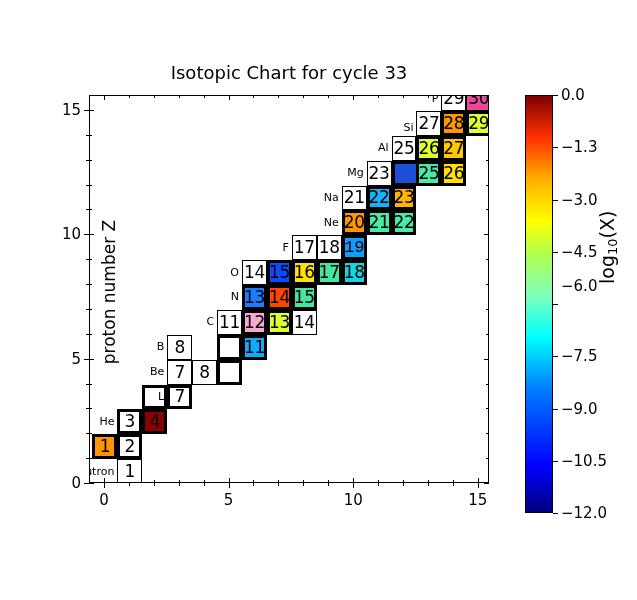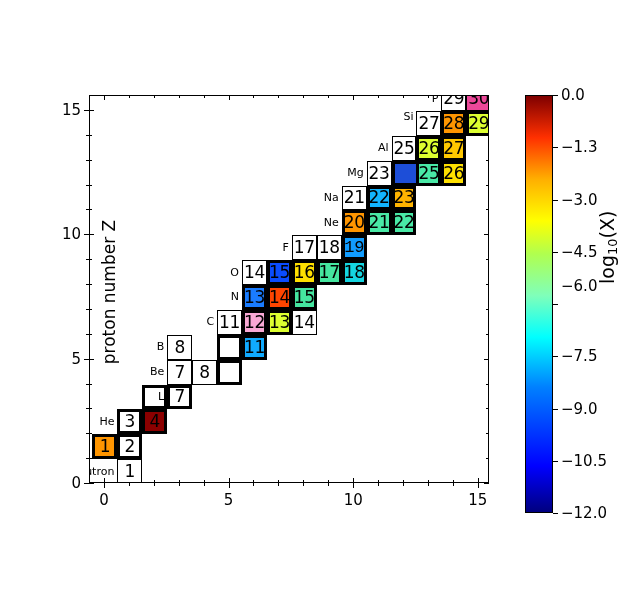--- a/index.html
+++ b/index.html
@@ -97,20 +97,21 @@
     text-align:center;font-size:19px;color:#000;
     transform:rotate(-90deg);transform-origin:center center;
   }
   .sub{font-size:0.68em;vertical-align:-0.28em;}
 </style>
 </head>
 <body>
 
 <div id="figure">
 
+  <div id="title">Isotopic Chart for cycle 33</div>
 
   <div id="plot-frame">
     <div id="cell-layer">
         <div class="cell thin" style="left: 27.4143px; top: 363.128px; width: 24.9221px; height: 24.8718px; background: rgb(255, 255, 255);">1</div>
         <div class="cell thick" style="left: 2.49221px; top: 338.256px; width: 24.9221px; height: 24.8718px; background: rgb(255, 149, 0);">1</div>
         <div class="cell thick" style="left: 27.4143px; top: 338.256px; width: 24.9221px; height: 24.8718px; background: rgb(255, 255, 255);">2</div>
         <div class="cell thick" style="left: 27.4143px; top: 313.385px; width: 24.9221px; height: 24.8718px; background: rgb(255, 255, 255);">3</div>
         <div class="cell thick" style="left: 52.3364px; top: 313.385px; width: 24.9221px; height: 24.8718px; background: rgb(139, 0, 0);">4</div>
         <div class="cell thick blank" style="left: 52.3364px; top: 288.513px; width: 24.9221px; height: 24.8718px; background: rgb(255, 255, 255);"></div>
         <div class="cell thick" style="left: 77.2586px; top: 288.513px; width: 24.9221px; height: 24.8718px; background: rgb(255, 255, 255);">7</div>
@@ -160,21 +161,21 @@
         <div class="elabel" style="left: 4.25857px; width: 70px; top: 270.077px;">Be</div>
         <div class="elabel" style="left: 4.25857px; width: 70px; top: 245.205px;">B</div>
         <div class="elabel" style="left: 54.1028px; width: 70px; top: 220.333px;">C</div>
         <div class="elabel" style="left: 79.0249px; width: 70px; top: 195.462px;">N</div>
         <div class="elabel" style="left: 79.0249px; width: 70px; top: 170.59px;">O</div>
         <div class="elabel" style="left: 128.869px; width: 70px; top: 145.718px;">F</div>
         <div class="elabel" style="left: 178.713px; width: 70px; top: 120.846px;">Ne</div>
         <div class="elabel" style="left: 178.713px; width: 70px; top: 95.9744px;">Na</div>
         <div class="elabel" style="left: 203.636px; width: 70px; top: 71.1026px;">Mg</div>
         <div class="elabel" style="left: 228.558px; width: 70px; top: 46.2308px;">Al</div>
-        <div class="elabel" style="left: 253.48px; width: 70px; top: 15px;">Si</div>
+        <div class="elabel" style="left: 253.48px; width: 70px; top: 26px;">Si</div>
         <div class="elabel" style="left: 278.402px; width: 70px; top: -3.51282px;">P</div>
       </div>
   </div>
 
   <div id="tick-layer">
       <div class="tick-x" style="left: 103.953px; top: 483px;"></div>
       <div class="tick-x" style="left: 103.953px; top: 478px;"></div>
       <div class="tick-x" style="left: 103.953px; top: 95px;"></div>
       <div class="tick-x minor" style="left: 128.875px; top: 483px;"></div>
       <div class="tick-x minor" style="left: 128.875px; top: 480px;"></div>

